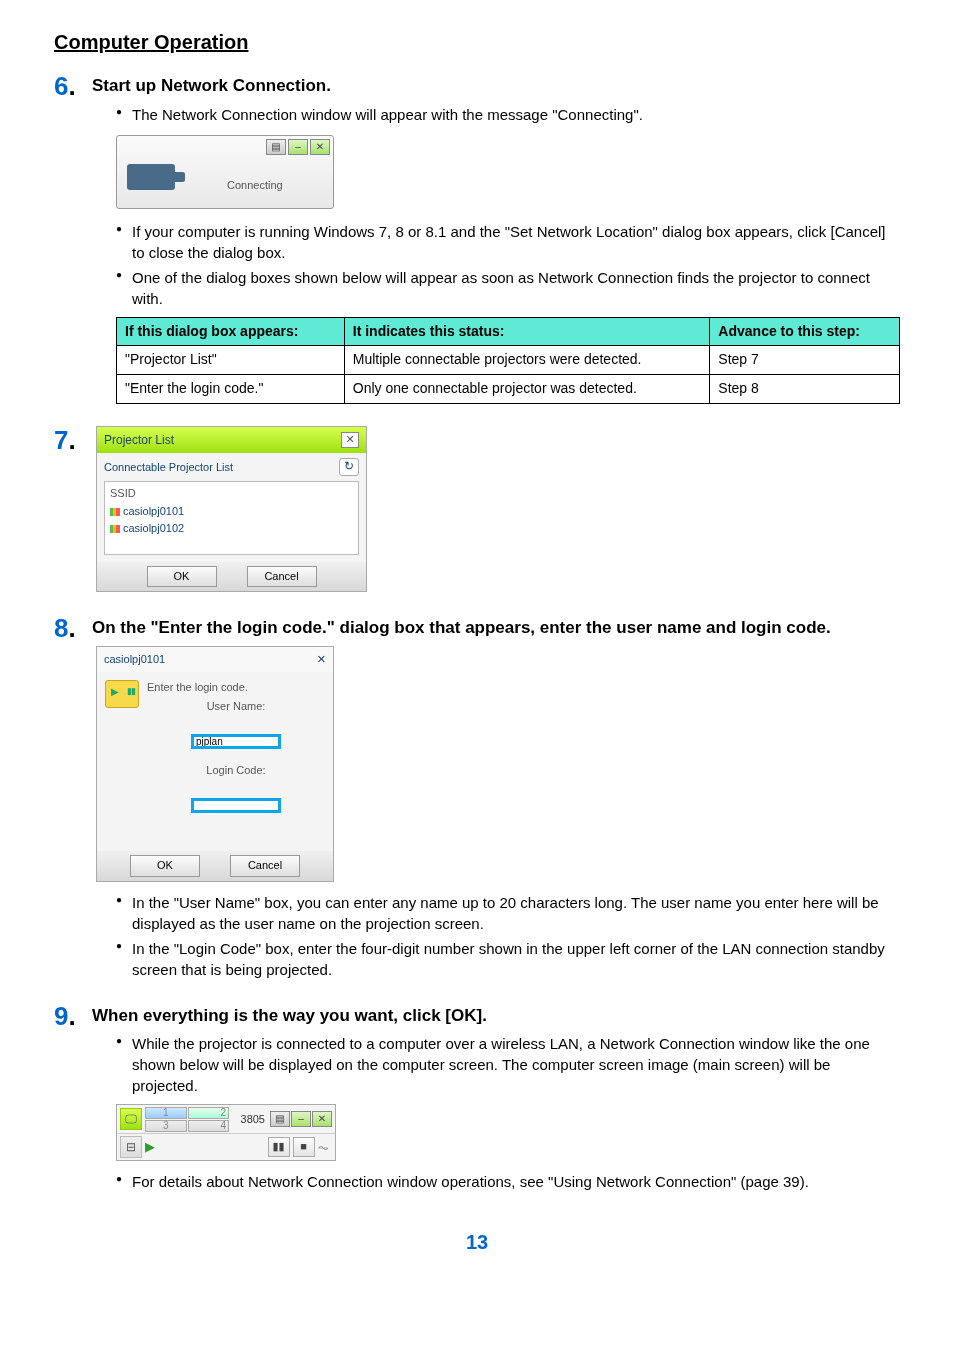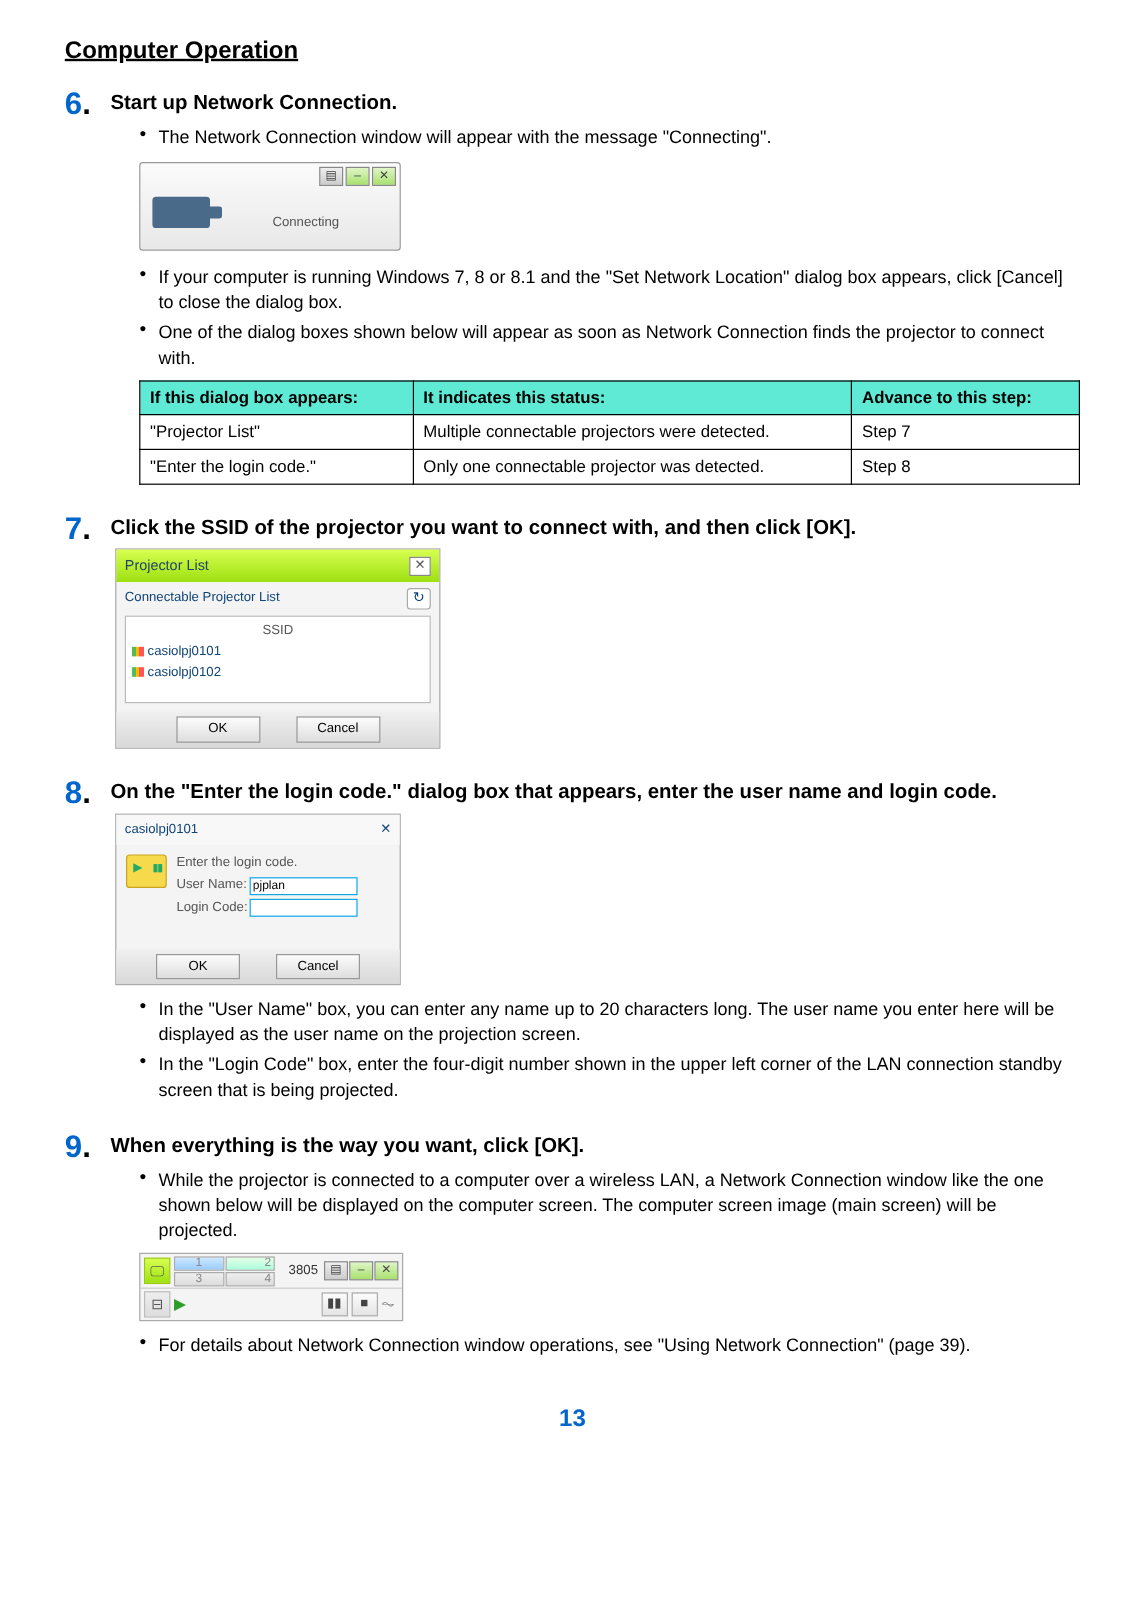--- a/index.html
+++ b/index.html
@@ -171,21 +171,20 @@
     }
     .mock-pl .pl-box {
       margin: 2px 7px 7px 7px;
       border: 1px solid #bbb;
       background: #fff;
       padding: 3px 5px 16px 5px;
     }
     .mock-pl .pl-box .hdr {
       color: #555;
       padding: 1px 0;
-      text-align: center;
     }
     .mock-pl .pl-box .row {
       color: #147;
       padding: 1px 0;
     }
     .mock-pl .pl-box .row::before {
       content: "";
       display: inline-block;
       width: 10px; height: 8px;
       margin-right: 3px;
@@ -248,25 +247,26 @@
       right: 3px; top: 4px;
       font-size: 9px;
       letter-spacing: -1px;
       color: #2a6;
     }
     .lg-fields { flex: 1; color: #555; }
     .lg-fields .lbl { margin-bottom: 3px; }
     .lg-fields .fld {
       display: flex;
       align-items: center;
-      gap: 2px;
-      margin-bottom: 3px;
+      gap: 20px;
+      margin-bottom: 14px;
+      flex-direction: column;
     }
     .lg-fields .fld input {
-      border: 1px solid #0ea5e9;
+      border: 3px solid #0ea5e9;
       height: 15px;
       font-size: 10px;
       padding: 0 2px;
       width: 90px;
     }
     .mock-login .lg-footer {
       background: linear-gradient(#f0f0f0,#d8d8d8);
       padding: 4px;
       display: flex;
       justify-content: center;
@@ -396,21 +396,20 @@
         <td>Only one connectable projector was detected.</td>
         <td>Step 8</td>
       </tr>
     </tbody>
       </table>
   </div>
 </div>
 
 <div class="step">
   <div class="step-num"><span>7</span><span class="step-dot">.</span></div>
-  <div class="step-title">Click the SSID of the projector you want to connect with, and then click [OK].</div>
 
   <div class="mock-pl">
     <div class="pl-title">
       <span>Projector List</span>
       <div class="pl-x">✕</div>
     </div>
     <div class="pl-sub">
       <span>Connectable Projector List</span>
       <div class="pl-refresh">↻</div>
     </div>

